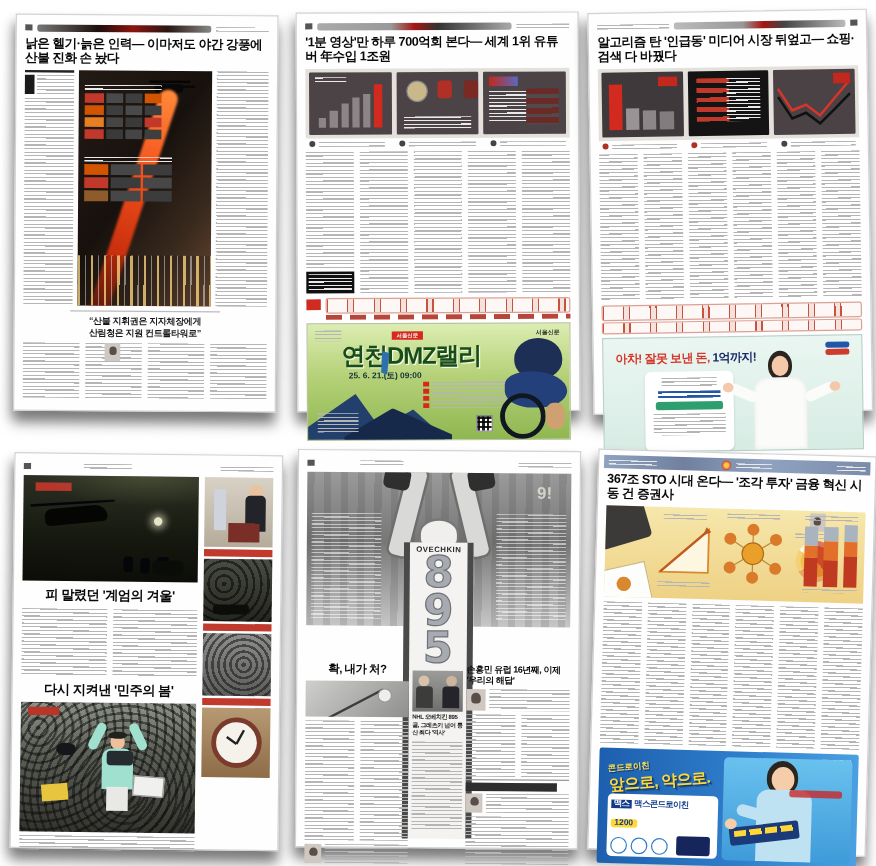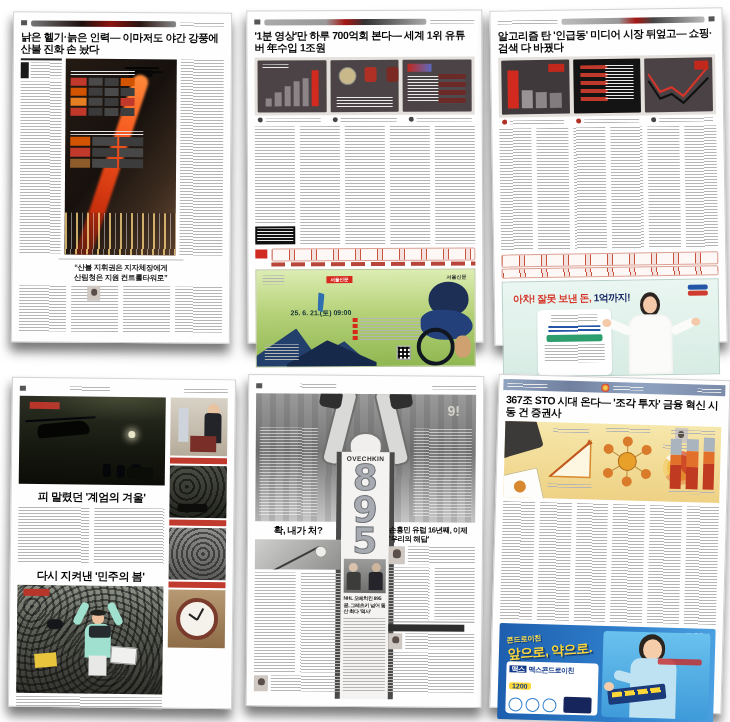--- a/index.html
+++ b/index.html
@@ -18,21 +18,21 @@
   .phead .pn{width:6px;height:5px;background:#555;}
   .phead .mid{flex:1;height:6px;}
   .phead .rt{width:44px;height:4px;}
   .rule{border:0;border-top:1px solid #999;margin:2px 0;}
   
   .gk{background:repeating-linear-gradient(180deg,#b5b5b5 0,#b5b5b5 1px,transparent 1px,transparent 3px);}
   .gk-lt{background:repeating-linear-gradient(180deg,rgba(255,255,255,.55) 0,rgba(255,255,255,.55) 1px,transparent 1px,transparent 3px);}
   .gk-w{background:repeating-linear-gradient(180deg,#eaeaea 0,#eaeaea 1px,transparent 1px,transparent 3px);}
   .cols{display:flex;gap:5px;}
   .col{flex:1;}
-  .hl{font-weight:bold;color:#090909;line-height:1.15;letter-spacing:-0.4px;}
+  .hl{font-weight:bold;color:#090909;line-height:1.15;letter-spacing:-0.4px;margin-top:28px;}
   .hl-main{font-size:10.5px;margin:1px 0 4px 0;}
   
   .info-strip{background:#e4e0dc;padding:3px;display:flex;gap:4px;}
   .ipanel{flex:1;background:#4b4345;position:relative;overflow:hidden;border-radius:1px;}
   .icap{display:flex;align-items:center;gap:3px;margin:2px 3px 4px 3px;}
   .icap .dot{width:5px;height:5px;border-radius:50%;background:#444;flex:0 0 auto;}
   .icap .txt{flex:1;height:4px;}
   .bars{position:absolute;bottom:6px;left:8px;right:8px;display:flex;align-items:flex-end;gap:3px;height:70%;}
   .bars div{flex:1;background:#8d8487;}
   .bars .red{background:#d22a1e;}
@@ -202,20 +202,21 @@
   </div>
   <div style="position:relative;margin:4px 0 3px 0;">
     <div class="redsq" style="left:0;top:1px;"></div>
     <div class="chipstrip" style="margin-left:16px;"></div>
     <div class="chipstrip2" style="margin-left:16px;"></div>
   </div>
   <div style="position:relative;height:96px;border:1px solid #b9c49a;background:linear-gradient(180deg,#dcedb2 0%,#b5d178 45%,#8fb751 100%);overflow:hidden;">
     <div class="gk" style="position:absolute;left:6px;top:5px;width:22px;height:9px;"></div>
     <div style="position:absolute;right:8px;top:4px;font-size:5px;font-weight:bold;color:#333;">서울신문</div>
     <div style="position:absolute;left:70px;top:6px;background:#d8281e;color:#fff;font-size:4.5px;font-weight:bold;padding:1px 4px;">서울신문</div>
+    <div style="position:absolute;left:28px;top:13px;font-size:20px;font-weight:bold;color:#174d18;letter-spacing:-1px;text-shadow:1px 1px 0 #f2f7e2;">연천DMZ랠리</div>
     <div style="position:absolute;left:34px;top:38px;font-size:7px;font-weight:bold;color:#133;">25. 6. 21.(토) 09:00</div>
     <div style="position:absolute;left:96px;top:48px;width:70px;">
       <div style="display:flex;gap:2px;margin-bottom:2px;">
           <div style="width:5px;height:4px;background:#d8281e;"></div>
           <div class="gk" style="flex:1;height:4px;"></div>
         </div>
       <div style="display:flex;gap:2px;margin-bottom:2px;">
           <div style="width:5px;height:4px;background:#d8281e;"></div>
           <div class="gk" style="flex:1;height:4px;"></div>
         </div>

